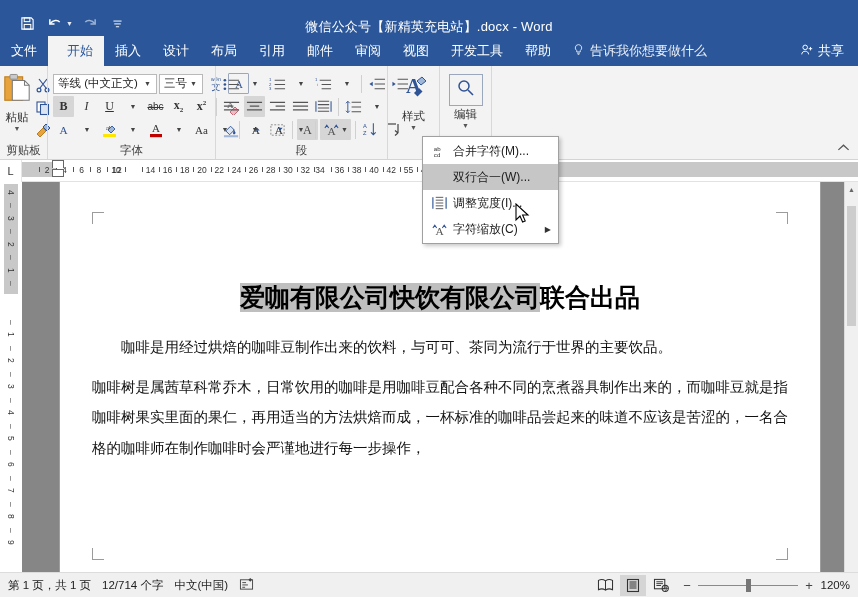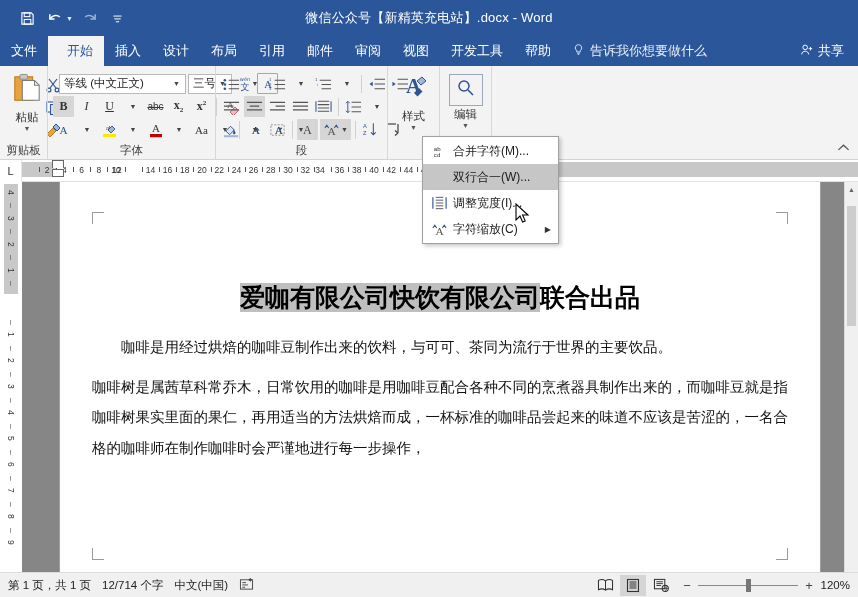--- a/index.html
+++ b/index.html
@@ -6,21 +6,21 @@
   body {
     width: 858px; height: 597px;
     font-family: "Liberation Sans", "DejaVu Sans", sans-serif;
     background: #fff; overflow: hidden; position: relative;
     -webkit-font-smoothing: antialiased;
   }
   #app { width: 858px; height: 597px; position: relative; display: flex; flex-direction: column; }
 
   
   .titlebar {
-    height: 36px; background: #2b579a; display: flex; align-items: center;
+    height: 36px; background: #2b579a; display: flex; align-items: flex-end;
     color: #fff; flex: 0 0 36px; position: relative;
   }
   .qat { display: flex; align-items: center; padding-left: 14px; gap: 2px; }
   .qat-btn {
     width: 26px; height: 26px; display: flex; align-items: center; justify-content: center;
     color: #fff; font-size: 14px; border-radius: 2px;
   }
   .qat-btn svg { display: block; }
   .qat-caret { font-size: 7px; margin-left: -4px; margin-right: 2px; color:#e6ecf6; }
   .title-text {
@@ -89,21 +89,21 @@
 
   
   .g-font { width: 168px; }
   .row { display: flex; align-items: center; gap: 2px; height: 23px; }
   .combo {
     height: 20px; border: 1px solid #b9b9b9; background: #fff; display: flex;
     align-items: center; font-size: 11.5px; color: #222; padding: 0 2px 0 4px;
   }
   .combo .cv { flex: 1; overflow: hidden; white-space: nowrap; }
   .combo .cc { font-size: 7px; color: #444; padding: 0 3px; }
-  .fname { width: 127px; margin-left: 6px; }
+  .fname { width: 104px; }
   .fsize { width: 44px; }
   .ibtn {
     height: 21px; min-width: 21px; display: flex; align-items: center; justify-content: center;
     font-size: 12px; color: #333; padding: 0 2px; border-radius: 1px;
   }
   .ibtn.on { background: #d6d6d6; }
   .ibtn .cc { font-size: 7px; color: #444; margin-left: 1px; }
   .sep { width: 1px; height: 18px; background: #d0d0d0; margin: 0 2px; }
   .boxed { border: 1px solid #9aa7bd; }
 
@@ -284,21 +284,21 @@
             <path d="M12.5 4.5v4M10.5 6.5h4" stroke="#fff" stroke-width="1.1"></path>
           </svg>
       </span>
       <span>共享</span>
     </div>
   </div>
 
   <div class="ribbon">
 
     <div class="rgroup g-clipboard">
-      <div class="rgroup-body" style="padding-left:12px;">
+      <div class="rgroup-body" style="padding-left:2px;">
         <div class="paste-btn">
           <span>
             <svg width="30" height="32" viewBox="0 0 32 34">
               <rect x="3" y="4" width="19" height="25" fill="#e8a33d" stroke="#c07f1d" stroke-width="1.2"></rect>
               <rect x="8.5" y="1.5" width="8" height="5" rx="1" fill="#c9c9c9" stroke="#8c8c8c" stroke-width="1"></rect>
               <path d="M11 8h13l5 5v16H11z" fill="#fff" stroke="#7a7a7a" stroke-width="1.1"></path>
               <path d="M24 8v5h5" fill="none" stroke="#7a7a7a" stroke-width="1.1"></path>
             </svg>
           </span>
           <span class="paste-label">粘贴</span>
@@ -727,21 +727,21 @@
           <span class="tkm" style="left: 326.2px;"></span>
           <span class="tk" style="left: 334.8px;">38</span>
           <span class="tkm" style="left: 326.2px;"></span>
           <span class="tkm" style="left: 343.4px;"></span>
           <span class="tk" style="left: 352px;">40</span>
           <span class="tkm" style="left: 343.4px;"></span>
           <span class="tkm" style="left: 360.6px;"></span>
           <span class="tk" style="left: 369.2px;">42</span>
           <span class="tkm" style="left: 360.6px;"></span>
           <span class="tkm" style="left: 377.8px;"></span>
-          <span class="tk" style="left: 386.4px;">44</span>
+          <span class="tk" style="left: 386.4px;">55</span>
           <span class="tkm" style="left: 377.8px;"></span>
           <span class="tkm" style="left: 395px;"></span>
           <span class="tk" style="left: 403.6px;">46</span>
           <span class="tkm" style="left: 395px;"></span>
           <span class="tkm" style="left: 412.2px;"></span>
         </div>
       <div class="marker" style="left:30px;top:0;height:8px;border-bottom:0;"></div>
       <div class="marker" style="left:30px;top:9px;height:8px;"></div>
       <div class="marker" style="left:476px;top:10px;height:7px;border-top:0;"></div>
     </div>

